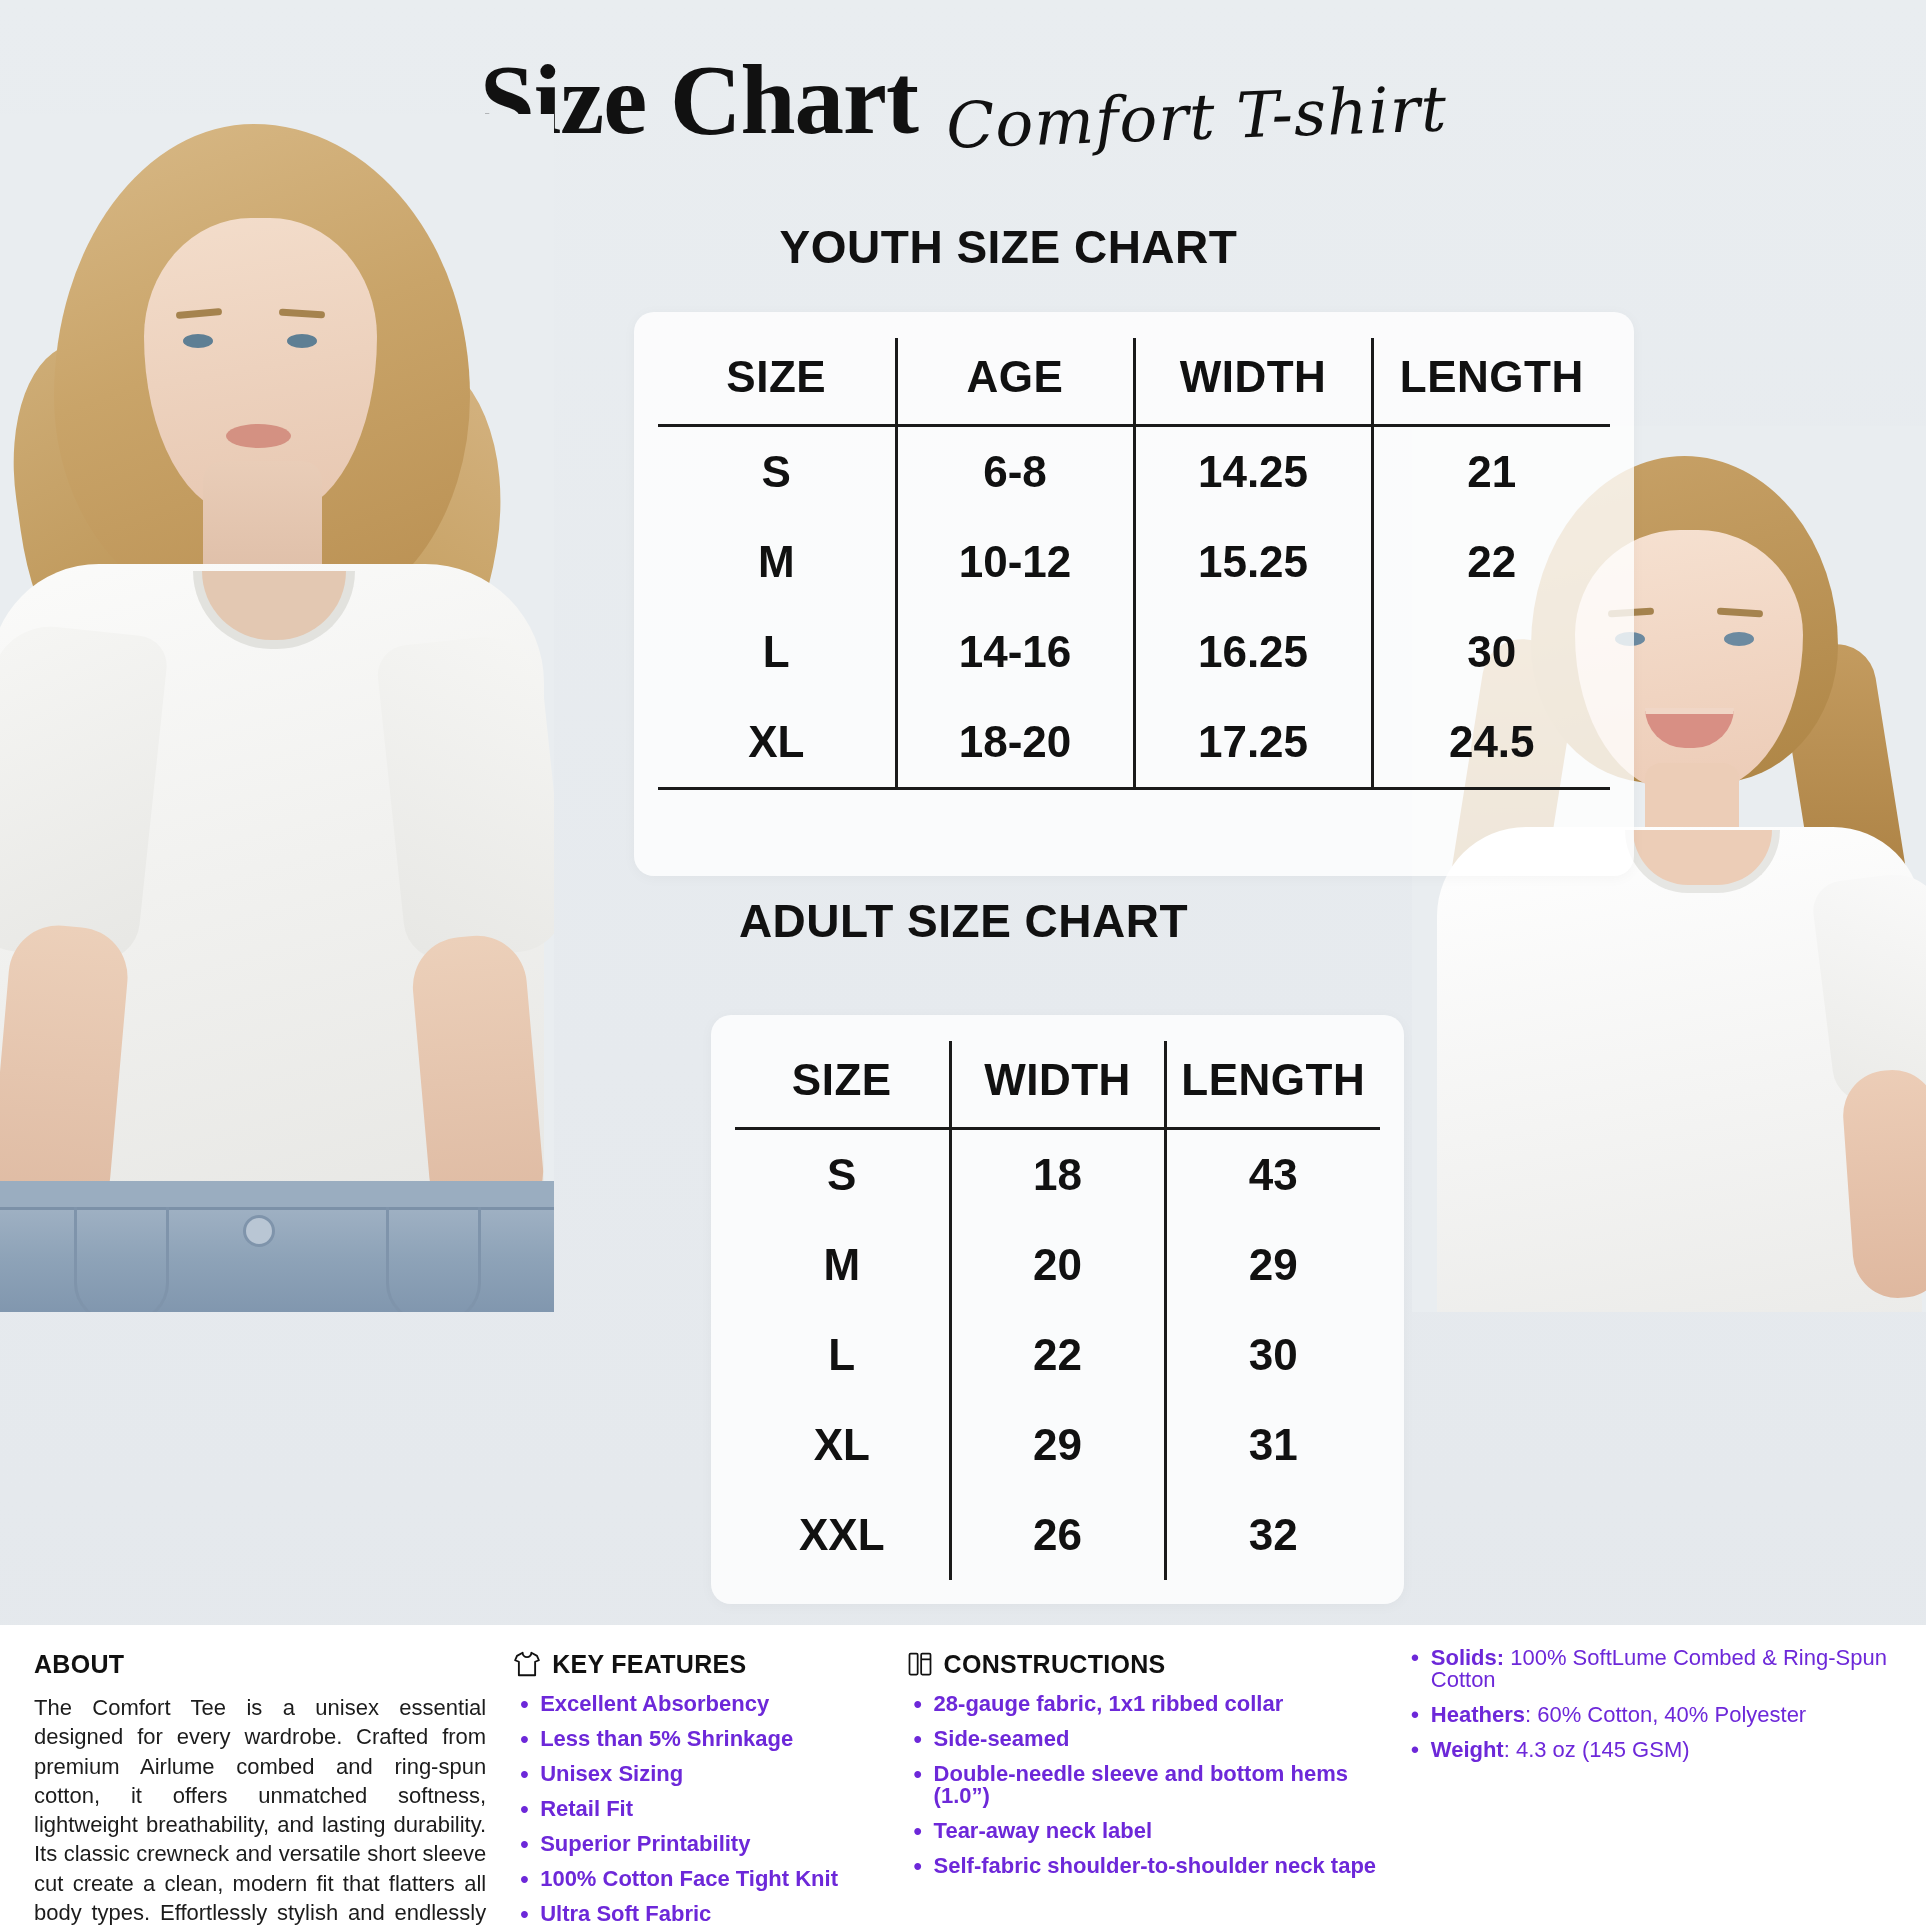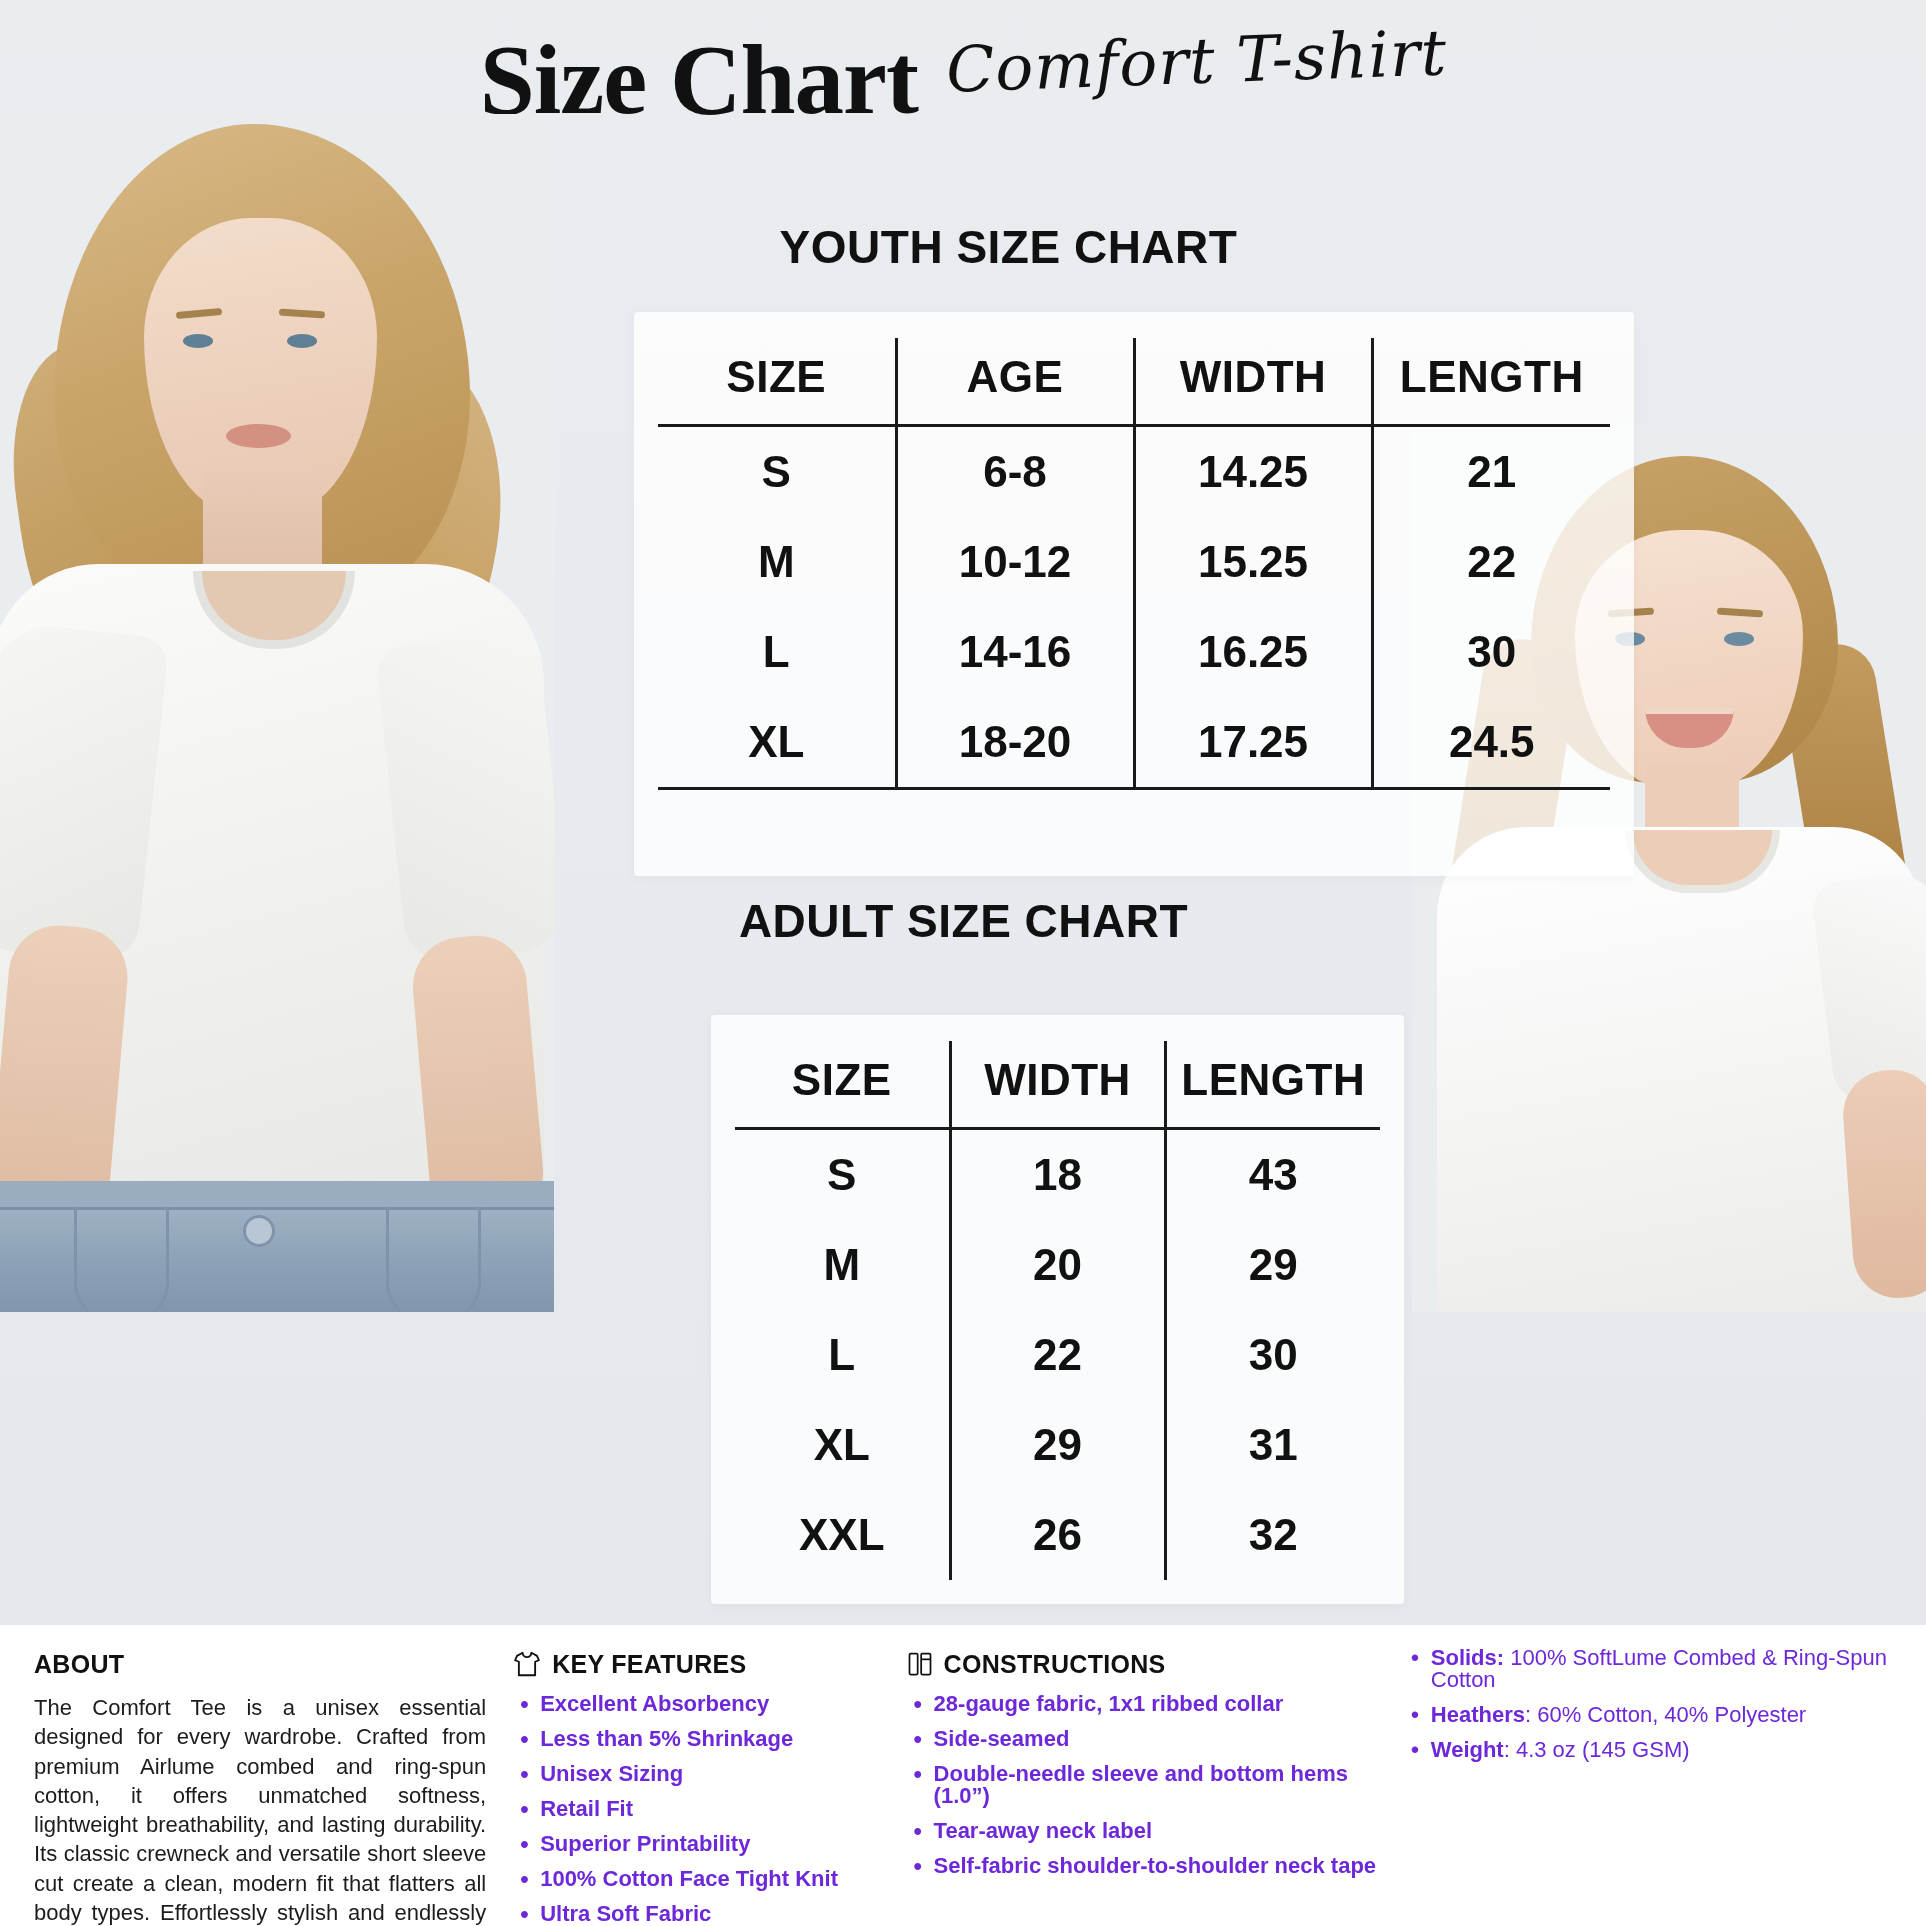--- a/index.html
+++ b/index.html
@@ -23,21 +23,21 @@
   }
 
   
   .header {
     position: absolute;
     top: 30px;
     left: 0;
     width: 100%;
     height: 119px;
     display: flex;
-    align-items: flex-start;
+    align-items: flex-end;
     justify-content: center;
     gap: 28px;
   }
   .title-main {
     font-family: "Liberation Serif", serif;
     font-size: 99px;
     font-weight: 700;
     color: #111111;
     letter-spacing: -1px;
     line-height: 1;
@@ -322,21 +322,21 @@
     color: #111;
     letter-spacing: 0.5px;
   }
   #youth-title { top: 220px; padding-left: 45px; }
   #adult-title { top: 894px; }
 
   
   .table-card {
     position: absolute;
     background: rgba(255,255,255,0.80);
-    border-radius: 4px;
+    border-radius: 20px;
     box-shadow: 0 2px 14px rgba(0,0,0,0.035);
   }
   #youth-card {
     left: 634px;
     top: 312px;
     width: 1000px;
     height: 564px;
     padding: 26px 24px 20px 24px;
     box-sizing: border-box;
   }

